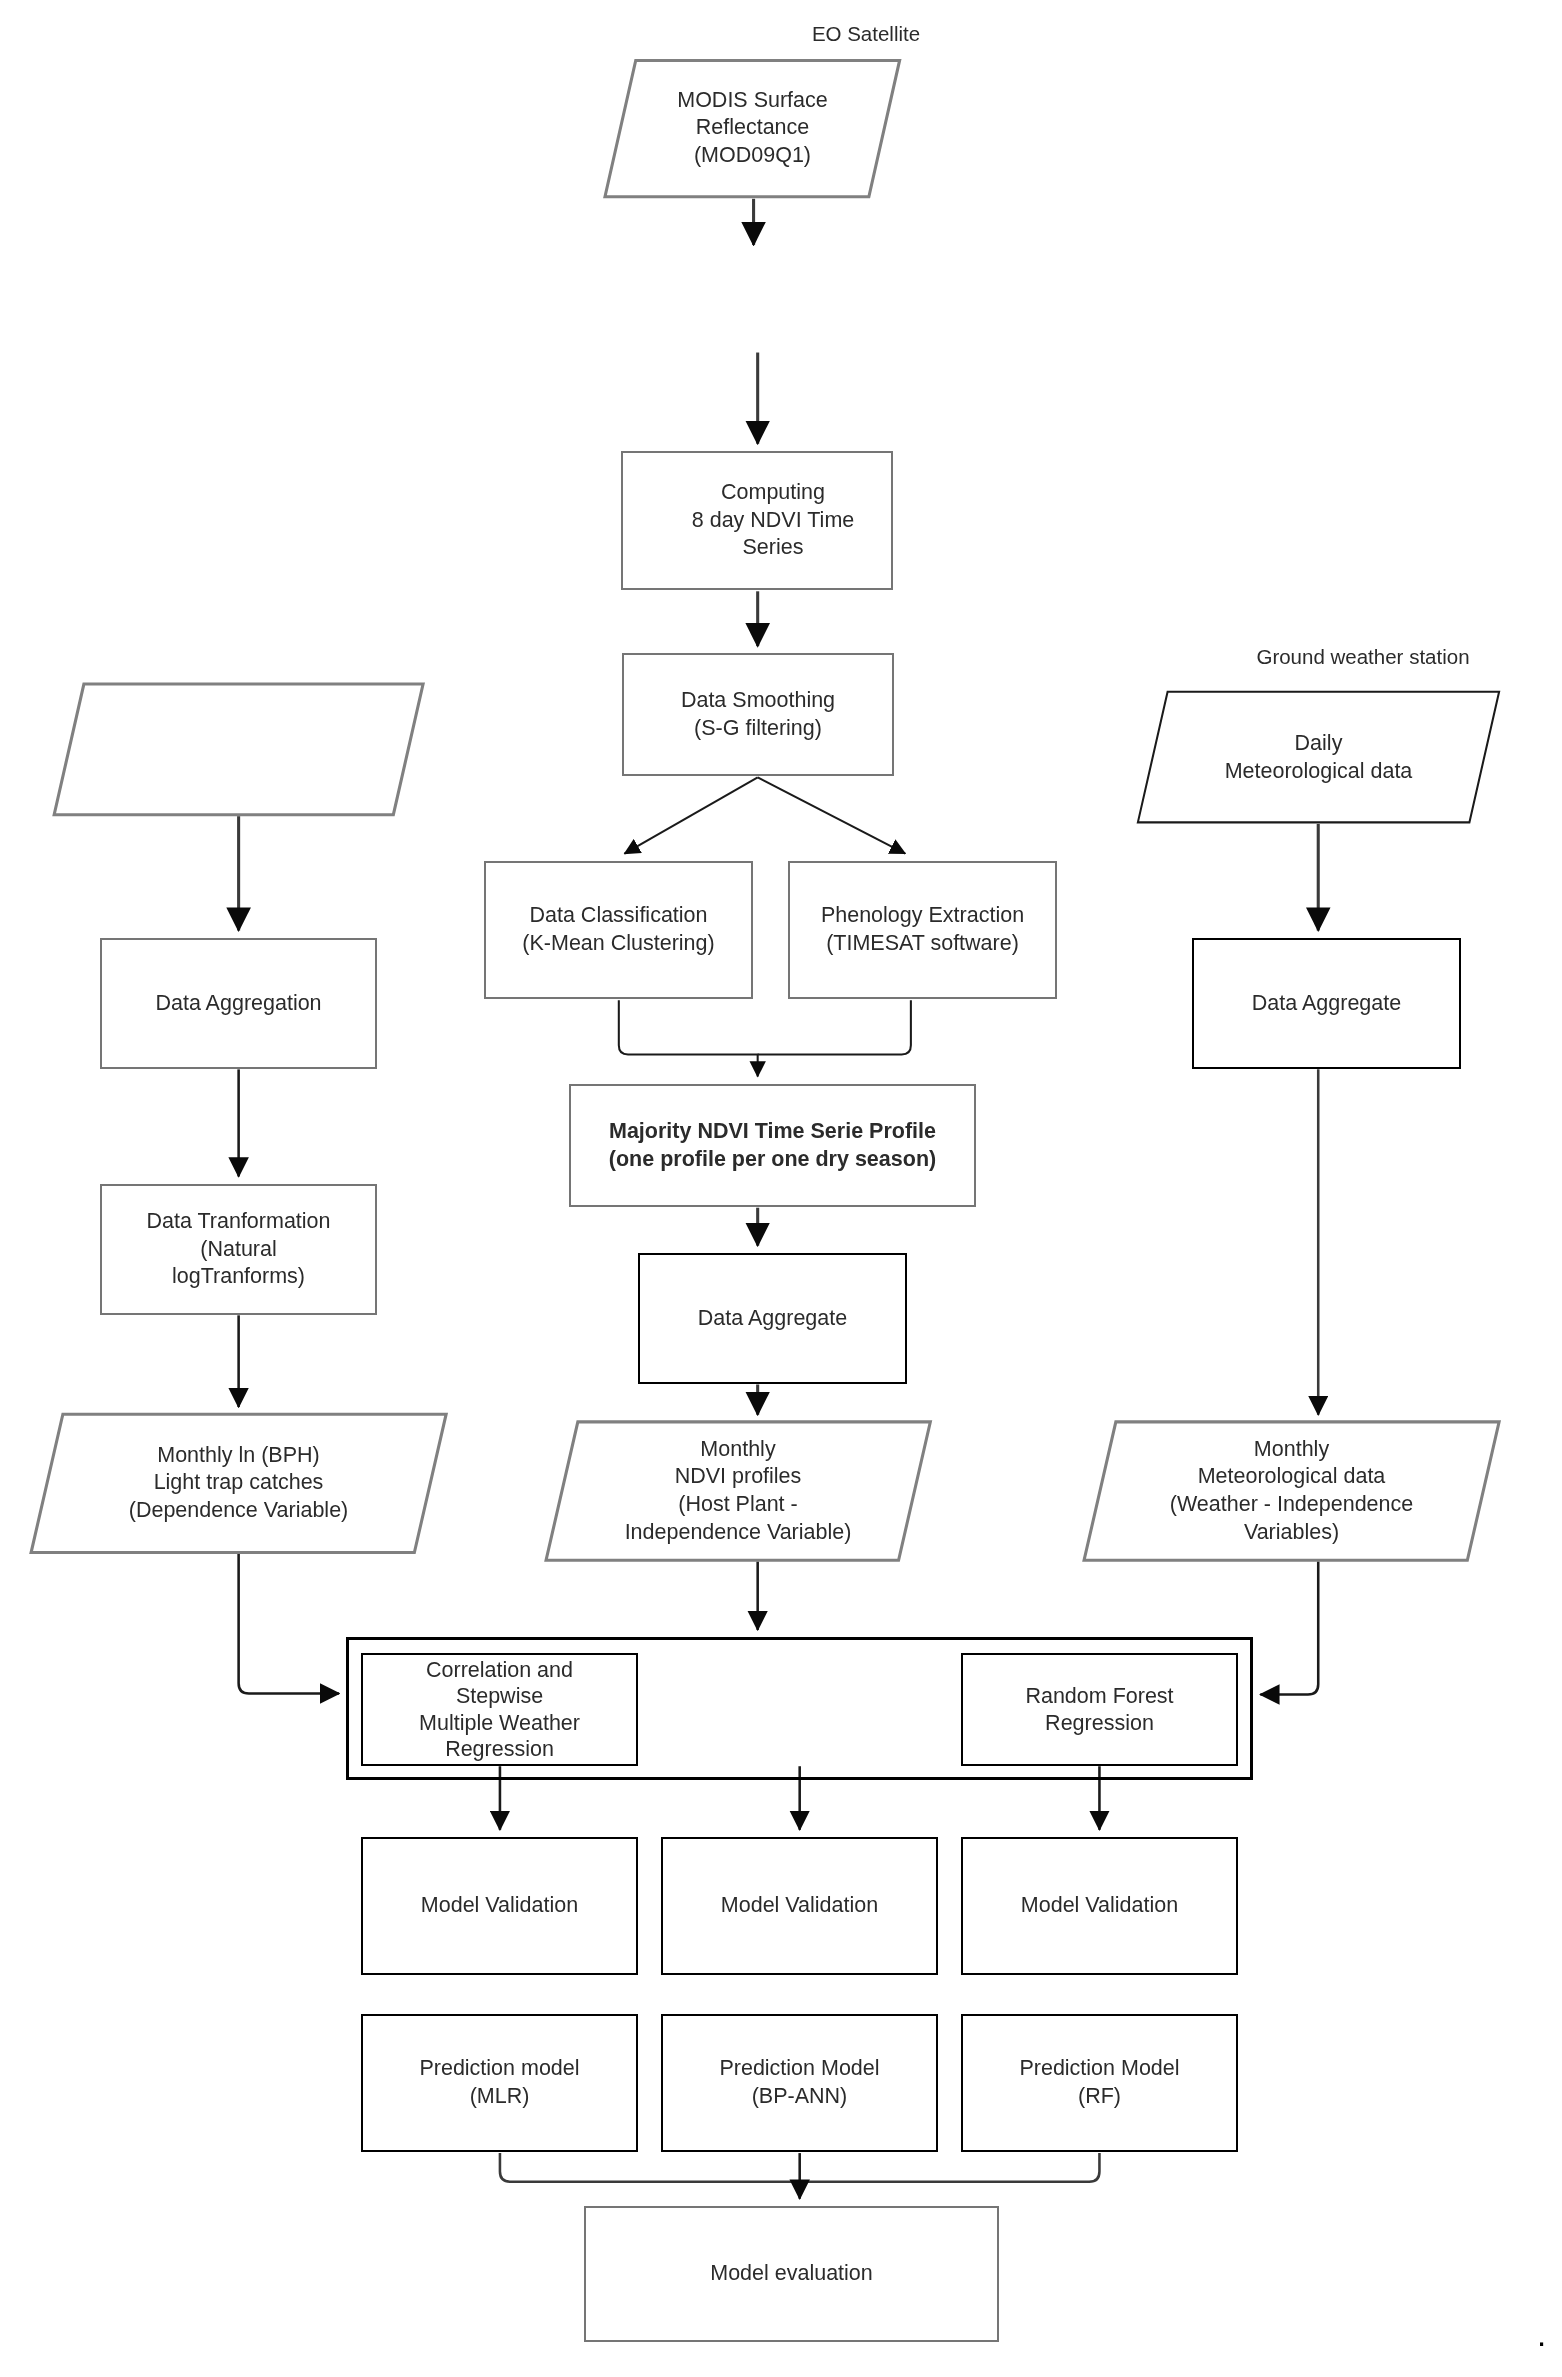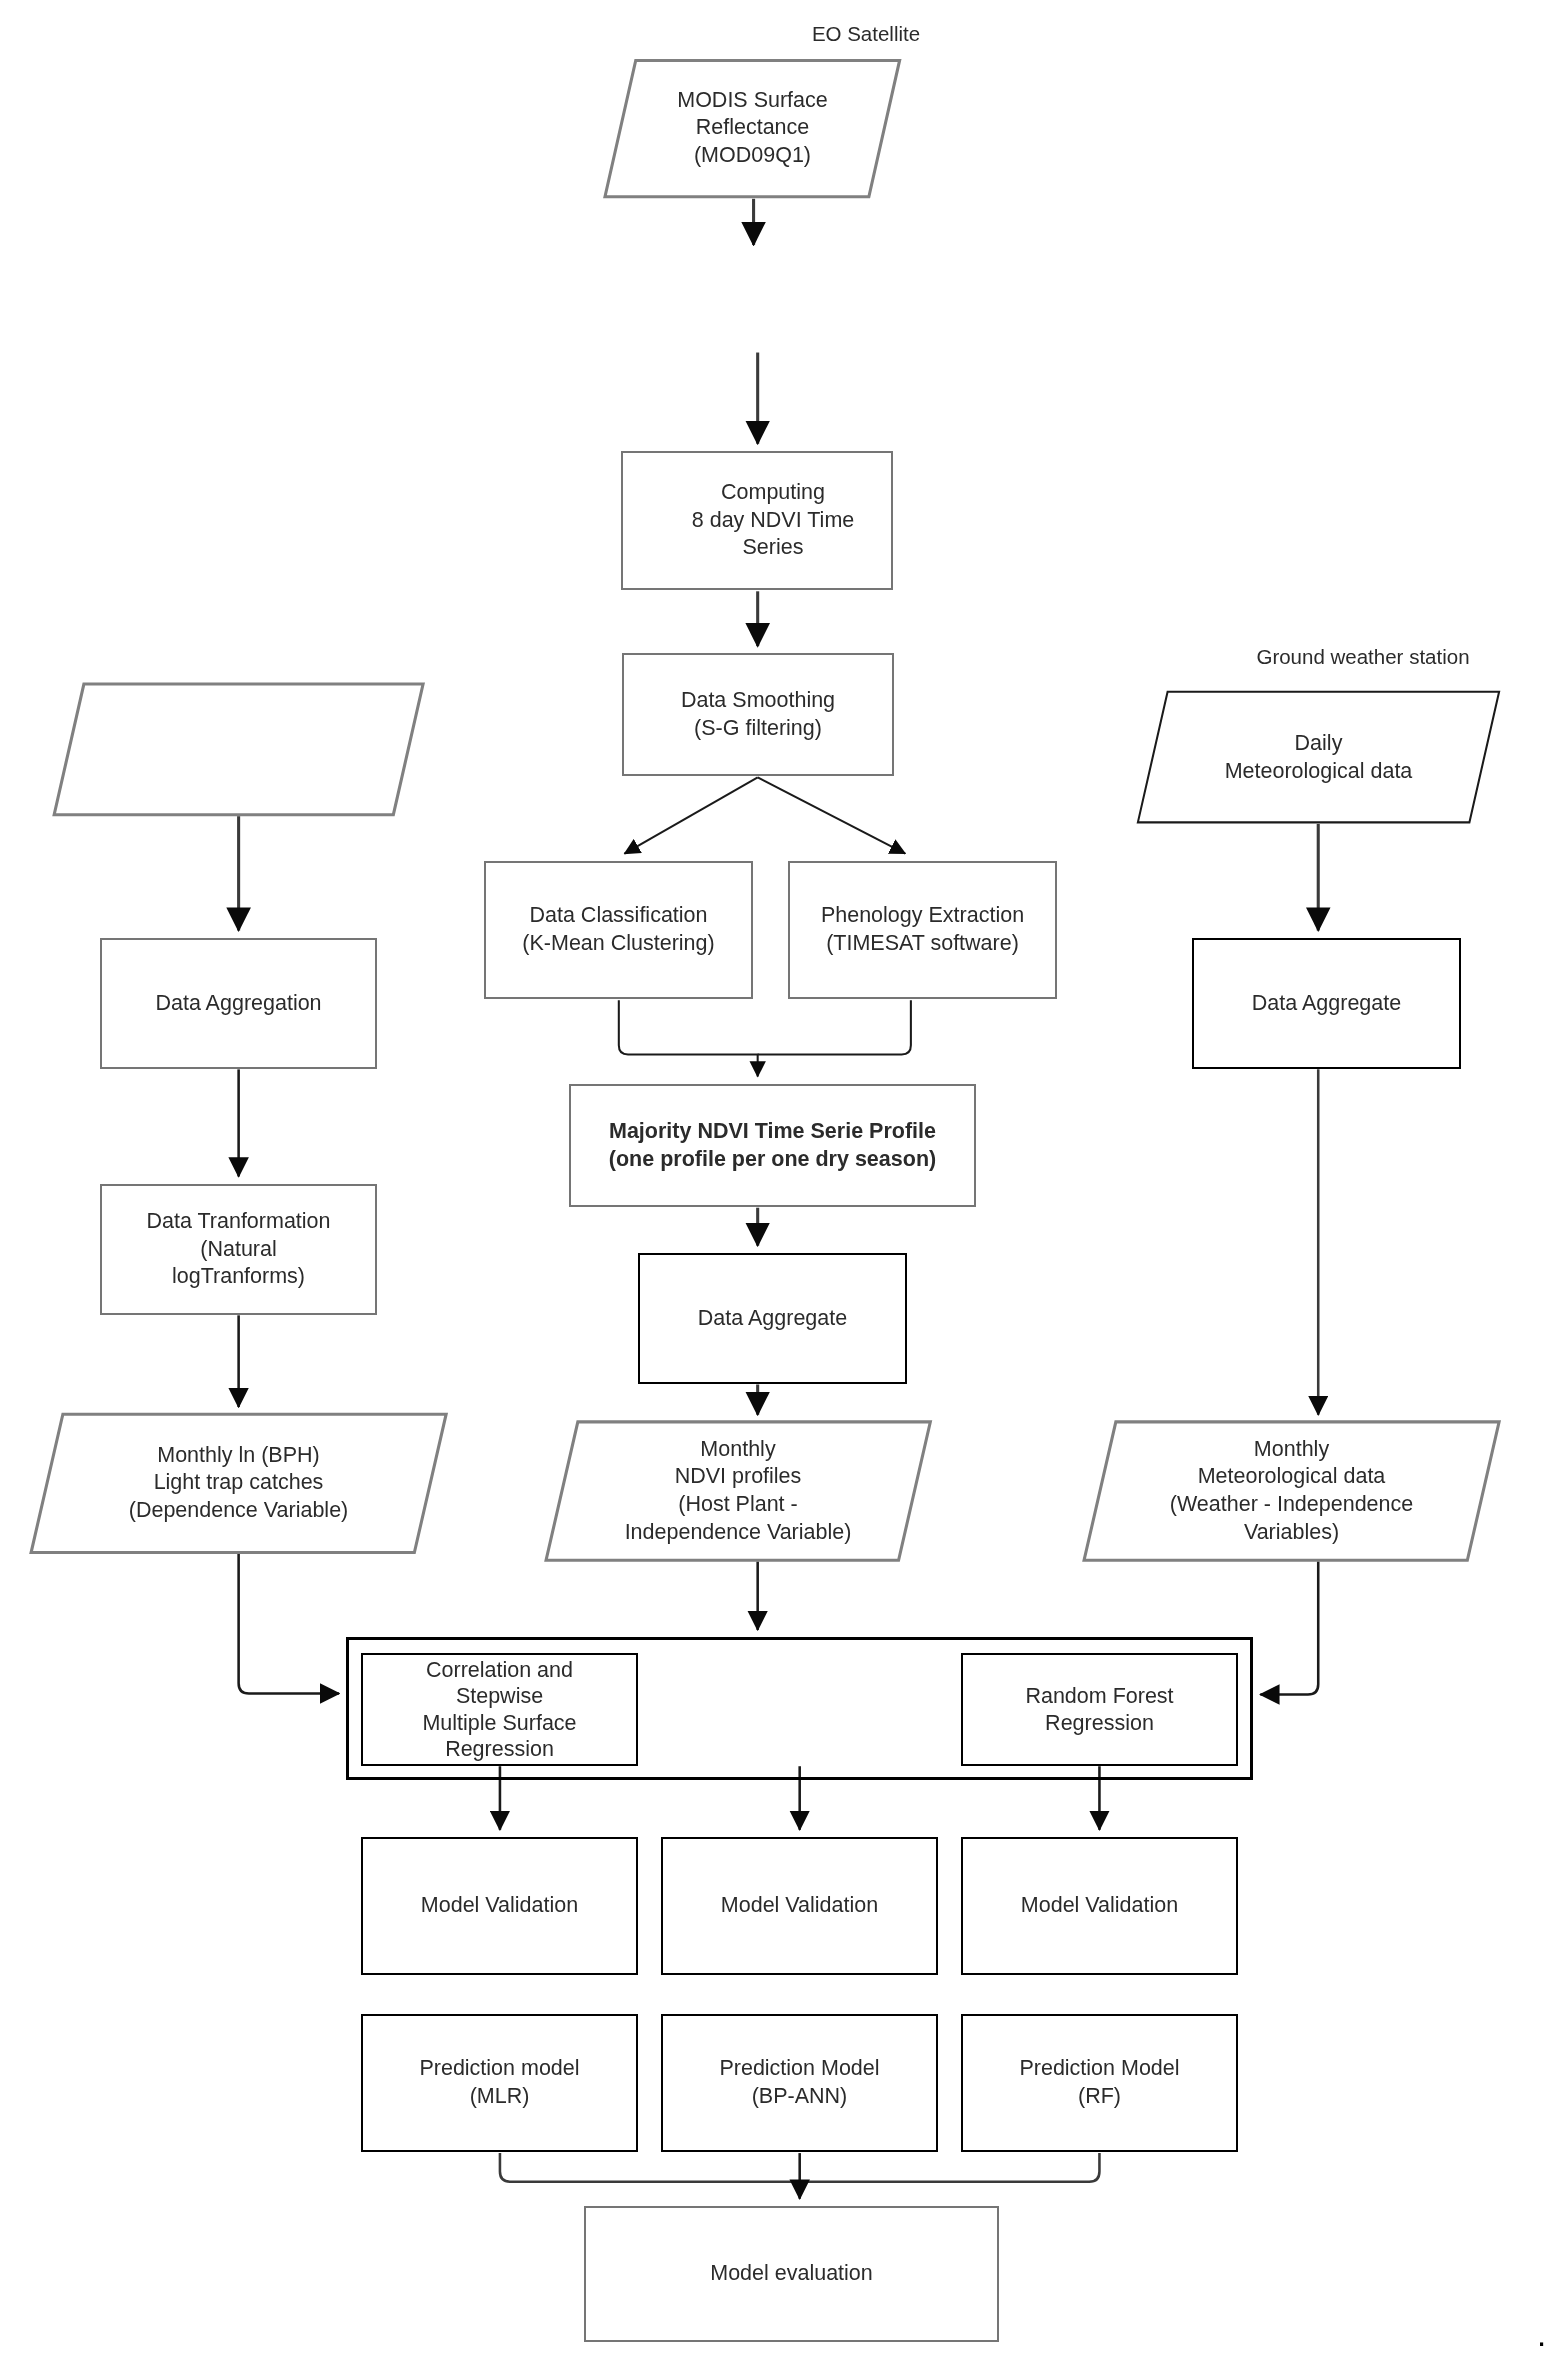--- a/index.html
+++ b/index.html
@@ -113,21 +113,21 @@
   <div class="node b-gray" style="left:100px; top:1184px; width:277px; height:131px;">Data Tranformation
 (Natural
 logTranforms)</div>
   <div class="node b-gray" style="left:100px; top:938px; width:277px; height:131px;">Data Aggregation</div>
 
   <div class="node b-black" style="left:1192px; top:938px; width:269px; height:131px;">Data Aggregate</div>
 
   <div class="node container-box" style="left:346px; top:1637px; width:907px; height:143px;"></div>
   <div class="node b-black" style="left:361px; top:1653px; width:277px; height:113px; line-height:1.22;">Correlation and
 Stepwise
-Multiple Surface
+Multiple Weather
 Regression</div>
   <div class="node b-black" style="left:961px; top:1653px; width:277px; height:113px; line-height:1.22;">Random Forest
 Regression</div>
 
   <div class="node b-black" style="left:361px; top:1837px; width:277px; height:138px;">Model Validation</div>
   <div class="node b-black" style="left:661px; top:1837px; width:277px; height:138px;">Model Validation</div>
   <div class="node b-black" style="left:961px; top:1837px; width:277px; height:138px;">Model Validation</div>
 
   <div class="node b-black" style="left:361px; top:2014px; width:277px; height:138px;">Prediction model
 (MLR)</div>

